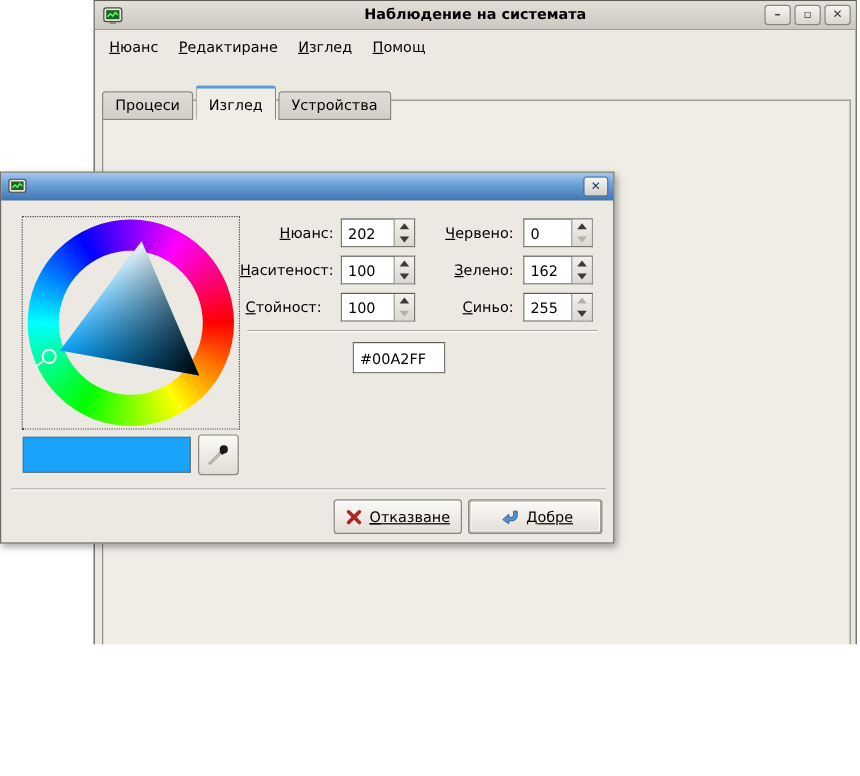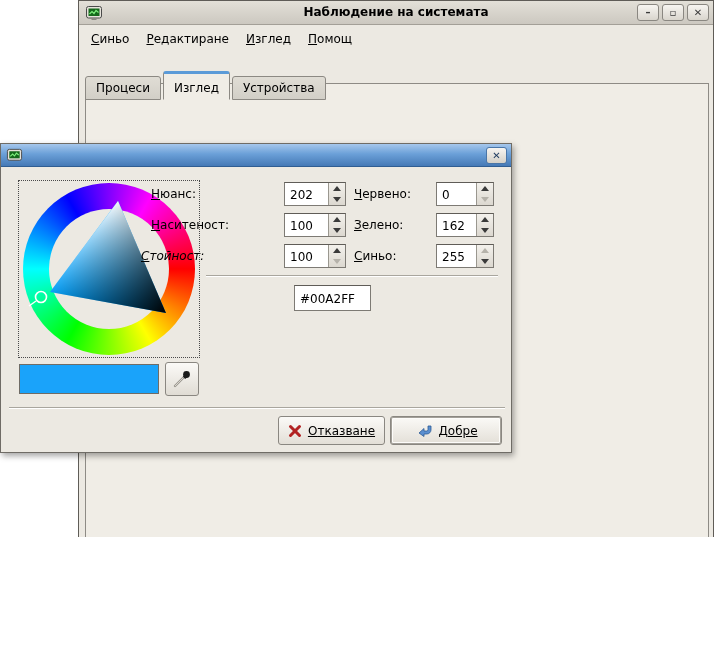--- a/index.html
+++ b/index.html
@@ -65,21 +65,21 @@
   .hue-ring{position:absolute;left:4px;top:2px;width:172px;height:172px;border-radius:50%;
        background:conic-gradient(from 90deg,#f00,#ff8000 30deg,#ff0 60deg,#80ff00 90deg,#0f0 120deg,
                  #00ff80 150deg,#0ff 180deg,#0080ff 210deg,#00f 240deg,#8000ff 270deg,#f0f 300deg,#ff0080 330deg,#f00);}
   .hue-hole{position:absolute;left:26px;top:26px;width:120px;height:120px;border-radius:50%;background:#ece9e2;}
   .wheel-box svg{position:absolute;left:0;top:0;}
 
   .preview{position:absolute;left:18px;top:220px;width:140px;height:30px;border:1px solid #6f6c66;box-sizing:border-box;}
   .dropper-btn{position:absolute;left:164px;top:218px;width:34px;height:34px;border:1px solid #8a8781;border-radius:3px;
        background:linear-gradient(#fbfaf7,#e0dcd4);display:flex;align-items:center;justify-content:center;box-sizing:border-box;}
 
-  .spinrow-label{position:absolute;text-align:left;}
+  .spinrow-label{position:absolute;text-align:right;}
   .entry{position:absolute;height:24px;border:1px solid #7d7a74;border-top-color:#5f5c57;background:#fff;
        box-sizing:border-box;display:flex;}
   .entry input{border:0;outline:0;padding:2px 0 0 5px;margin:0;width:100%;font:12px "DejaVu Sans",sans-serif;background:transparent;}
   .spinner{width:16px;border-left:1px solid #9a978f;display:flex;flex-direction:column;background:linear-gradient(#f3f1ec,#dcd8d0);flex:none;}
   .spin{flex:1;display:flex;align-items:center;justify-content:center;}
   .arr-up{width:0;height:0;border-left:4px solid transparent;border-right:4px solid transparent;border-bottom:5px solid #3a3a3a;}
   .arr-dn{width:0;height:0;border-left:4px solid transparent;border-right:4px solid transparent;border-top:5px solid #3a3a3a;}
   .disabled .arr-up{border-bottom-color:#b5b2aa;}
   .disabled .arr-dn{border-top-color:#b5b2aa;}
 
@@ -110,21 +110,21 @@
         <div class="wbtn">
             <span>▫</span>
           </div>
         <div class="wbtn">
             <span>✕</span>
           </div>
       </div>
     </div>
 
     <div class="menubar">
-      <span class="menu-item mn">Синьо</span>
+      <span class="menu-item mn">Нюанс</span>
       <span class="menu-item mn">Редактиране</span>
       <span class="menu-item mn">Изглед</span>
       <span class="menu-item mn">Помощ</span>
     </div>
 
     <div class="tabbar">
       <div class="tab"><span>Процеси</span></div>
       <div class="tab active"><span>Изглед</span></div>
       <div class="tab"><span>Устройства</span></div>
     </div>
@@ -251,21 +251,21 @@
       <div class="spinner">
           <div class="spin">
             <div class="arr-up"></div>
           </div>
           <div class="spin">
             <div class="arr-dn"></div>
           </div>
         </div>
     </div>
 
-    <div class="spinrow-label" style="left:140px;top:105px;width:127px;font-style:italic;"><span class="mn">Стойност:</span></div>
+    <div class="spinrow-label" style="left:140px;top:105px;width:127px;"><span class="mn">Стойност:</span></div>
     <div class="entry" style="left:283px;top:100px;width:62px;">
       <input value="100" style="">
       <div class="spinner">
           <div class="spin">
             <div class="arr-up"></div>
           </div>
           <div class="spin disabled">
             <div class="arr-dn"></div>
           </div>
         </div>

